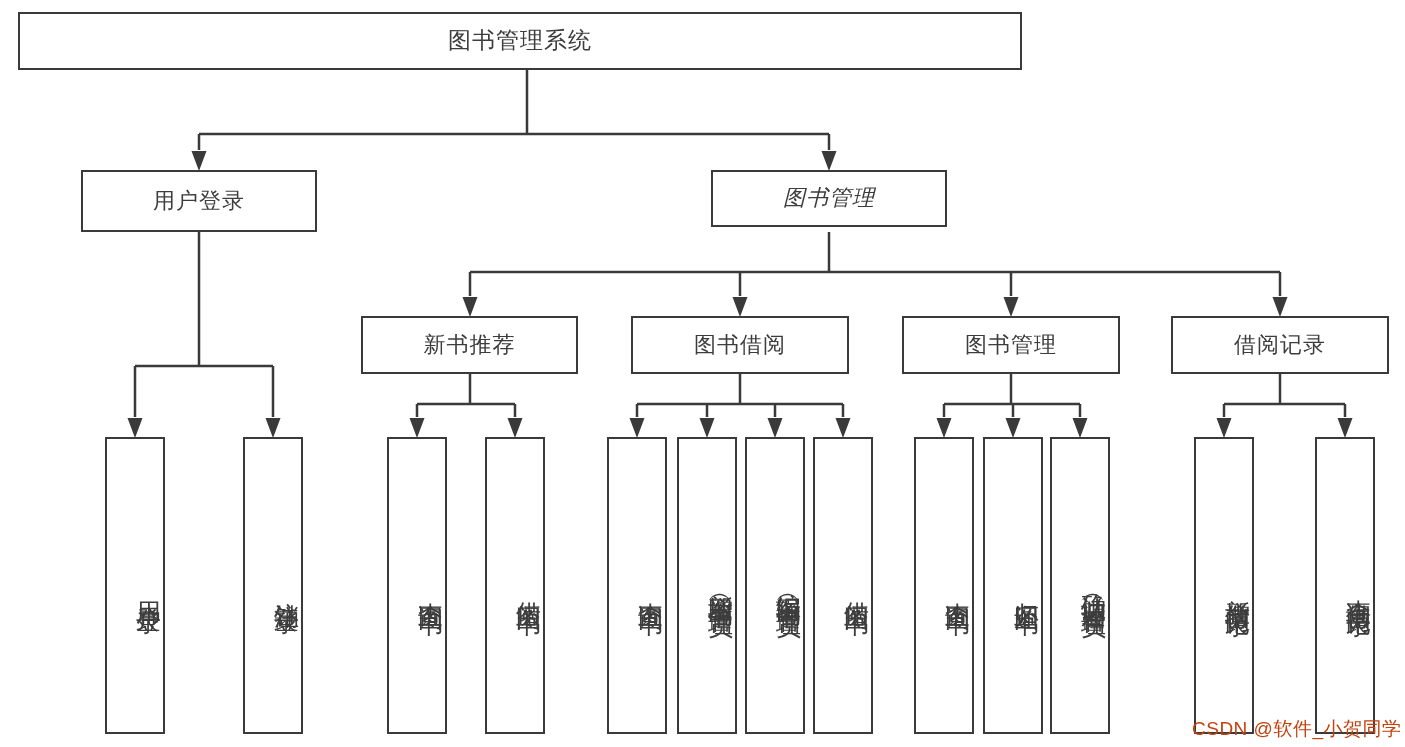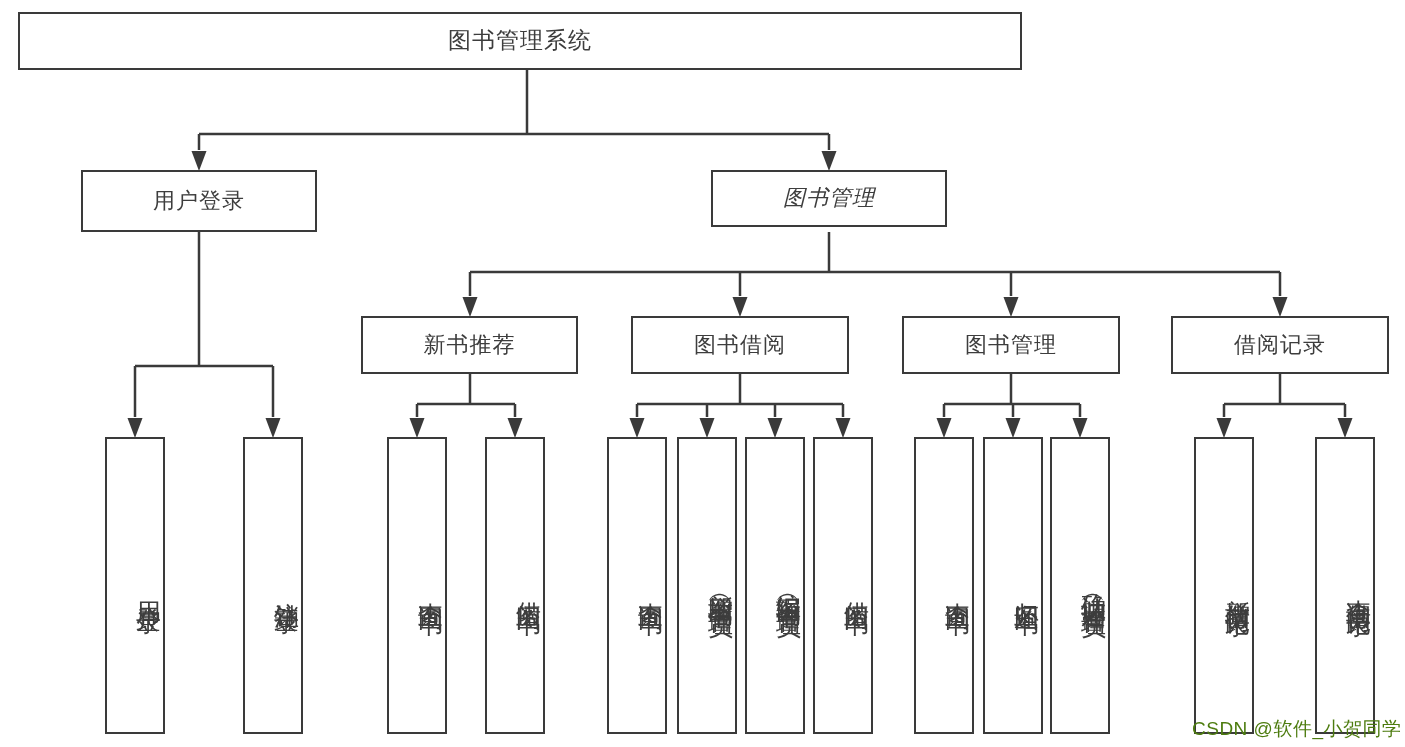--- a/index.html
+++ b/index.html
@@ -48,21 +48,21 @@
     padding-top: 4px;
     align-items: flex-start;
     justify-content: center;
   }
   .node.root {
     font-size: 23px;
   }
   .watermark {
     position: absolute;
     font-size: 19px;
-    color: #4d7c0f;
+    color: #c2410c;
     white-space: nowrap;
     letter-spacing: 0.5px;
     pointer-events: none;
   }
 </style>
 </head>
 <body>
 
 <div id="canvas">
   <svg id="wires" viewBox="0 0 1405 747">

